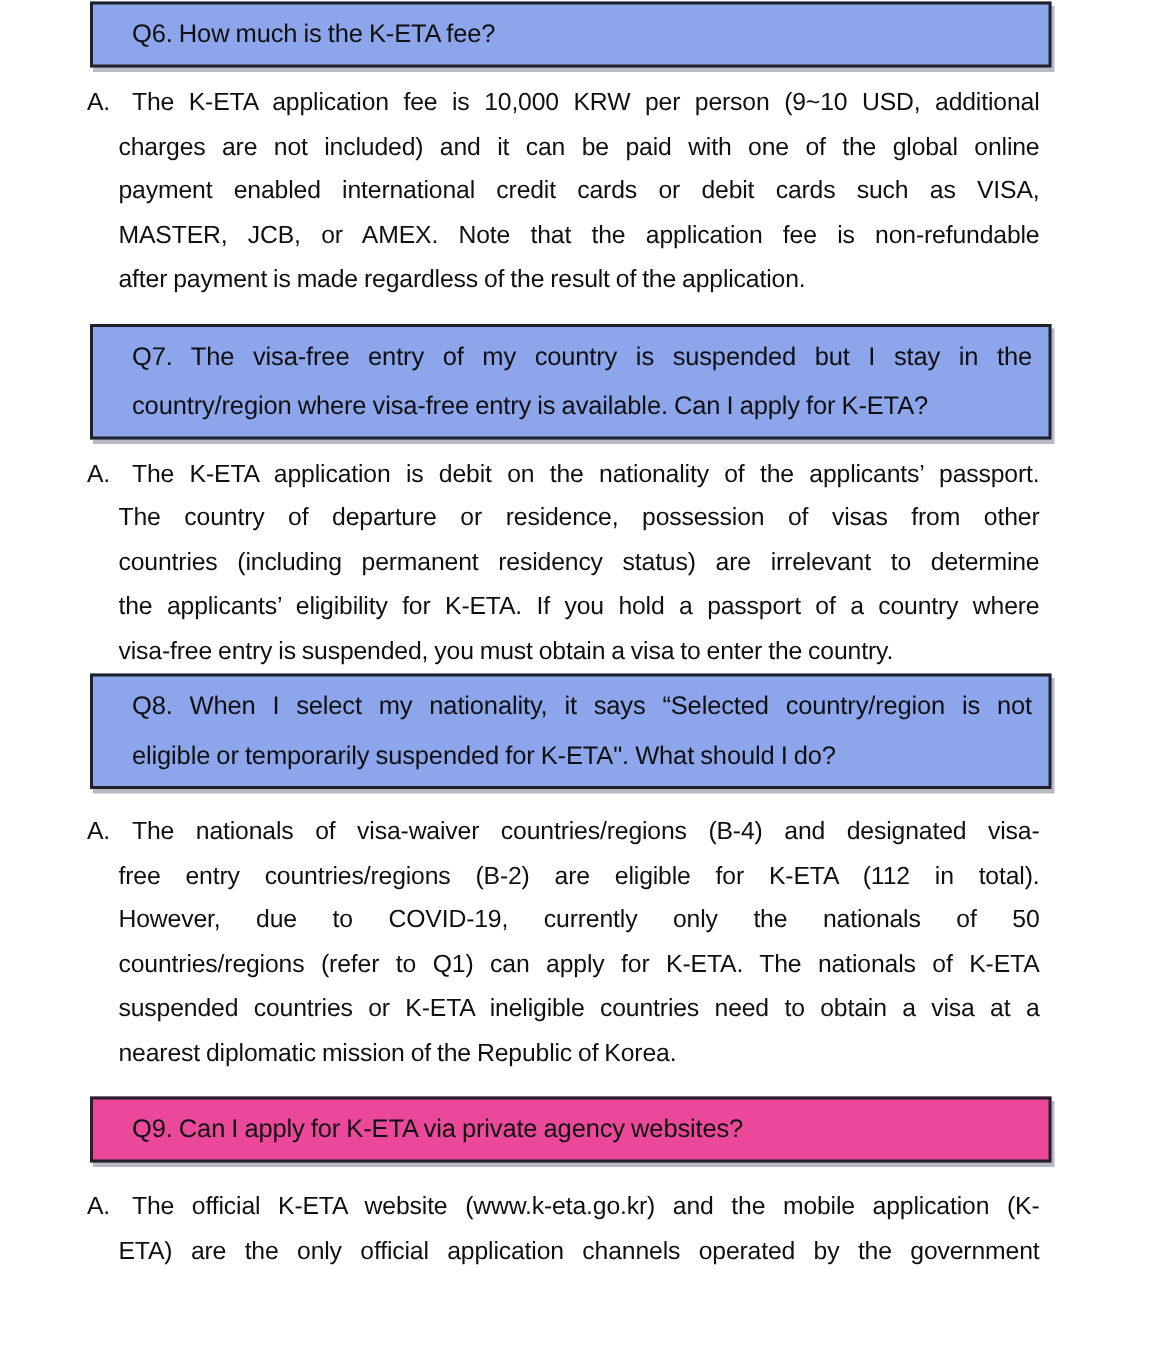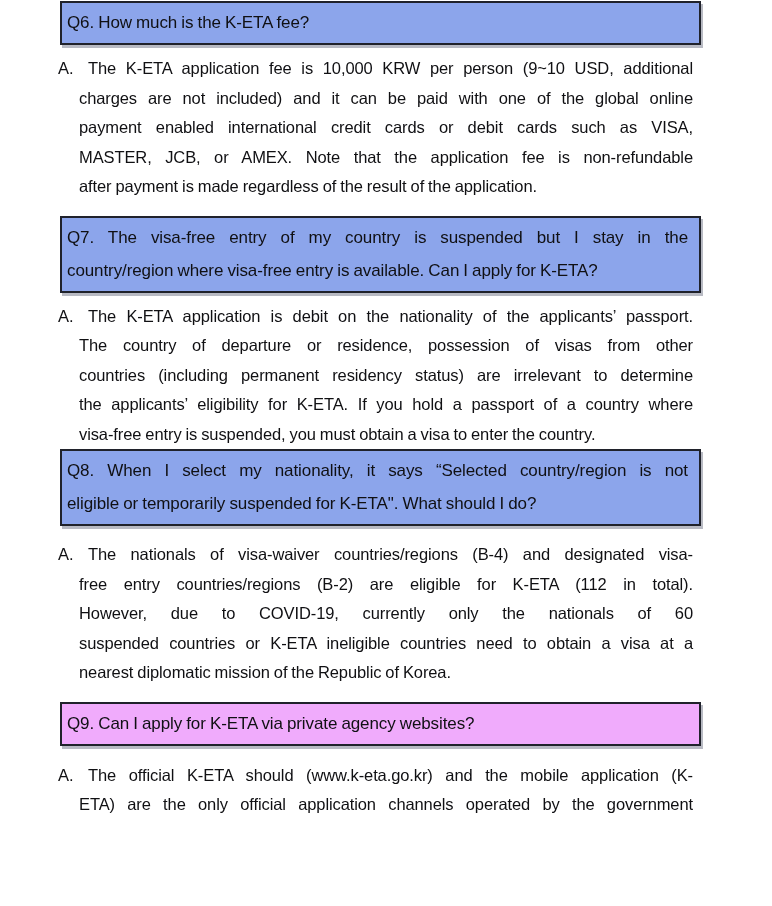--- a/index.html
+++ b/index.html
@@ -13,21 +13,21 @@
     overflow: hidden;
     font-family: "Liberation Sans", "DejaVu Sans", sans-serif;
     color: #101013;
   }
   
   .q-box {
     box-sizing: border-box;
     margin-left: 60px;
     width: 641px;
     border: 2px solid #20222b;
-    padding: 3px 11px 4px 5px;
+    padding: 3px 11px 4px 26px;
     font-size: 17px;
     line-height: 33px;
     letter-spacing: -0.1px;
     word-spacing: -0.5px;
     background: #8ca5eb;
     box-shadow: 2px 3px 0 rgba(125, 130, 145, 0.55);
   }
   
   .answer {
     position: relative;
@@ -109,33 +109,34 @@
         <div class="line">Q8. When I select my nationality, it says “Selected country/region is not</div>
         <div class="line last-line">eligible or temporarily suspended for K-ETA". What should I do?</div>
       </div>
   </div>
 
   <div id="a8" class="answer">
     <span class="prefix">A.</span>
     <div class="lines">
         <div class="line">The nationals of visa-waiver countries/regions (B-4) and designated visa-</div>
         <div class="line">free entry countries/regions (B-2) are eligible for K-ETA (112 in total).</div>
-        <div class="line">However, due to COVID-19, currently only the nationals of 60</div>
+        <div class="line">However, due to COVID-19, currently only the nationals of 50</div>
+        <div class="line">countries/regions (refer to Q1) can apply for K-ETA. The nationals of K-ETA</div>
         <div class="line">suspended countries or K-ETA ineligible countries need to obtain a visa at a</div>
         <div class="line last-line">nearest diplomatic mission of the Republic of Korea.</div>
       </div>
   </div>
 
-  <div id="q9" class="q-box" style="background: #f0abfc; border-color: rgb(32, 34, 43);">
+  <div id="q9" class="q-box" style="background: #ec4899; border-color: rgb(32, 34, 43);">
     <div class="lines">
         <div class="line last-line">Q9. Can I apply for K-ETA via private agency websites?</div>
       </div>
   </div>
 
   <div id="a9" class="answer">
     <span class="prefix">A.</span>
     <div class="lines">
-        <div class="line">The official K-ETA should (www.k-eta.go.kr) and the mobile application (K-</div>
+        <div class="line">The official K-ETA website (www.k-eta.go.kr) and the mobile application (K-</div>
         <div class="line">ETA) are the only official application channels operated by the government</div>
       </div>
   </div>
 
 </div>
 
 </body></html>

